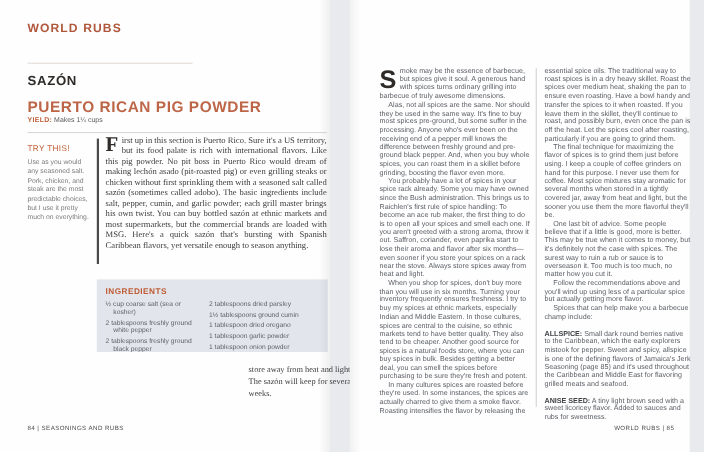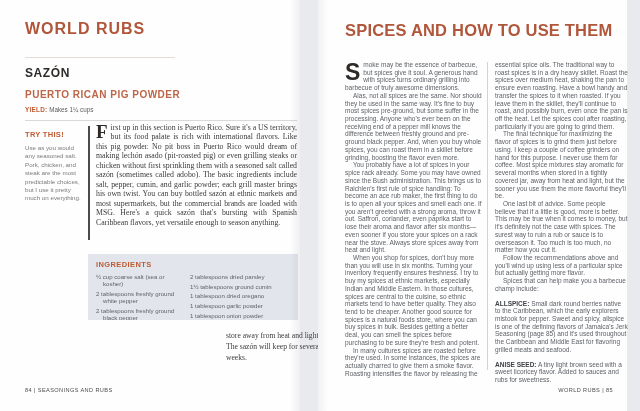--- a/index.html
+++ b/index.html
@@ -13,38 +13,38 @@
   .page { position:absolute; top:0; background:#fefefe; height:411px; }
   #left-page  { left:0;   width:300px; }
   #right-page { left:318px; width:309px; }
   .edge-shade { position:absolute; top:0; height:411px; pointer-events:none; }
   #left-inner-shade  { left:290px; width:10px; background:linear-gradient(to right, rgba(0,0,0,0), rgba(0,0,0,0.06)); }
   #right-inner-shade { left:318px; width:10px; background:linear-gradient(to left, rgba(0,0,0,0), rgba(0,0,0,0.05)); }
 
   
   .chapter-title {
     position:absolute; left:25px; top:20px;
-    font-size:16px; font-weight:bold; letter-spacing:1px;
+    font-size:11px; font-weight:bold; letter-spacing:1px;
     color:var(--accent); white-space:nowrap;
   }
   .chapter-rule { position:absolute; left:25px; top:57px; width:150px; height:1px; background:#e3ddd7; }
   .recipe-title {
     position:absolute; left:25px; top:66px;
     font-size:12px; font-weight:bold; letter-spacing:0.6px; color:#2d2a28;
   }
   .recipe-subtitle {
     position:absolute; left:25px; top:89px;
-    font-size:10px; font-weight:bold; letter-spacing:0.5px; color:var(--accent2);
+    font-size:14px; font-weight:bold; letter-spacing:0.5px; color:var(--accent2);
   }
   .yield-line { position:absolute; left:25px; top:106px; font-size:6.3px; color:#5c5c5c; }
   .yield-label { color:var(--accent3); font-weight:bold; letter-spacing:0.3px; }
   .head-rule { position:absolute; left:25px; top:120px; width:272px; height:1px; background:#d9d9d9; }
 
   .sidebar { position:absolute; left:25px; top:130px; width:57px; }
-  .sidebar-title { font-size:7.5px; font-weight:bold; color:var(--accent3); letter-spacing:0.3px; margin-bottom:5px; }
+  .sidebar-title { font-size:7.5px; font-weight:normal; color:var(--accent3); letter-spacing:0.3px; margin-bottom:5px; }
   .sidebar-body { font-size:6.2px; line-height:8.4px; color:#7a7a7a; }
 
   .intro-rule { position:absolute; left:88px; top:126px; width:2px; height:114px; background:#4a4a4a; }
   .intro {
     position:absolute; left:96px; top:123px; width:201px;
     font-family:"Liberation Serif", serif;
     font-size:7.8px; line-height:9.45px; color:#3a3a3a; text-align:justify;
   }
   .dropcap-left {
     float:left; font-family:"Liberation Serif", serif;
@@ -129,21 +129,20 @@
         </div>
     </div>
   </div>
 
   <div class="method" id="method-col2">store away from heat and light. The sazón will keep for several weeks.</div>
 
   <div class="footer" id="footer-left">84 | SEASONINGS AND RUBS</div>
 </div>
 
 <div class="page" id="right-page">
-  <div class="page-title">SPICES AND HOW TO USE THEM</div>
 
   <div class="col" id="col1">
     <p class="noindent"><span class="dropcap-right">S</span><span>moke may be the essence of barbecue, but spices give it soul. A generous hand with spices turns ordinary grilling into barbecue of truly awesome dimensions.</span></p>
     <div>
         <p>Alas, not all spices are the same. Nor should they be used in the same way. It's fine to buy most spices pre-ground, but some suffer in the processing. Anyone who's ever been on the receiving end of a pepper mill knows the difference between freshly ground and pre-ground black pepper. And, when you buy whole spices, you can roast them in a skillet before grinding, boosting the flavor even more.</p>
         <p>You probably have a lot of spices in your spice rack already. Some you may have owned since the Bush administration. This brings us to Raichlen's first rule of spice handling: To become an ace rub maker, the first thing to do is to open all your spices and smell each one. If you aren't greeted with a strong aroma, throw it out. Saffron, coriander, even paprika start to lose their aroma and flavor after six months—even sooner if you store your spices on a rack near the stove. Always store spices away from heat and light.</p>
         <p>When you shop for spices, don't buy more than you will use in six months. Turning your inventory frequently ensures freshness. I try to buy my spices at ethnic markets, especially Indian and Middle Eastern. In those cultures, spices are central to the cuisine, so ethnic markets tend to have better quality. They also tend to be cheaper. Another good source for spices is a natural foods store, where you can buy spices in bulk. Besides getting a better deal, you can smell the spices before purchasing to be sure they're fresh and potent.</p>
         <p>In many cultures spices are roasted before they're used. In some instances, the spices are actually charred to give them a smoke flavor. Roasting intensifies the flavor by releasing the</p>
       </div>
   </div>

